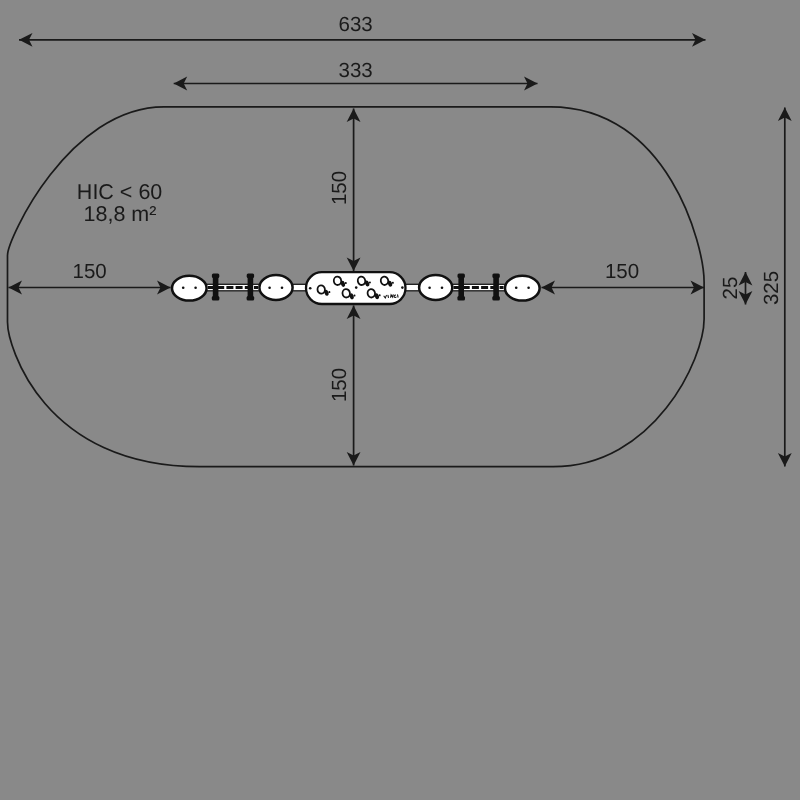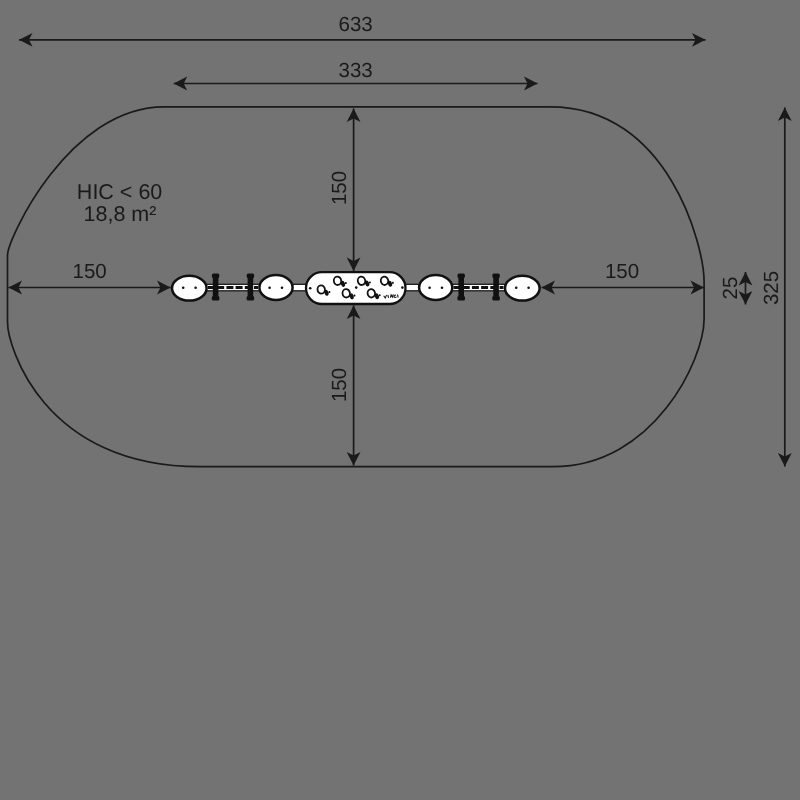--- a/index.html
+++ b/index.html
@@ -1,16 +1,16 @@
 <!DOCTYPE html>
 <html><head>
 <meta charset="utf-8">
 <style>
   html,body{margin:0;padding:0;background:#ffffff;}
-  .page{width:800px;height:800px;position:relative;background:#737373;filter:grayscale(1);}
+  .page{width:800px;height:800px;position:relative;background:#f97316;filter:grayscale(1);}
   text{font-family:"Liberation Sans",sans-serif;fill:#1a1a1a;text-rendering:geometricPrecision;-webkit-font-smoothing:antialiased;}
 </style>
 </head>
 <body>
 <div class="page">
 <svg width="800" height="800" viewBox="0 0 800 800">
 <defs>
   <path id="ah" d="M0 0 L-13.5 -6.9 L-10 0 L-13.5 6.9 Z" fill="#1a1a1a"></path>
   <g id="post" fill="#111">
     <rect x="-3.7" y="-13.8" width="7.4" height="4.5" rx="1.5"></rect>

